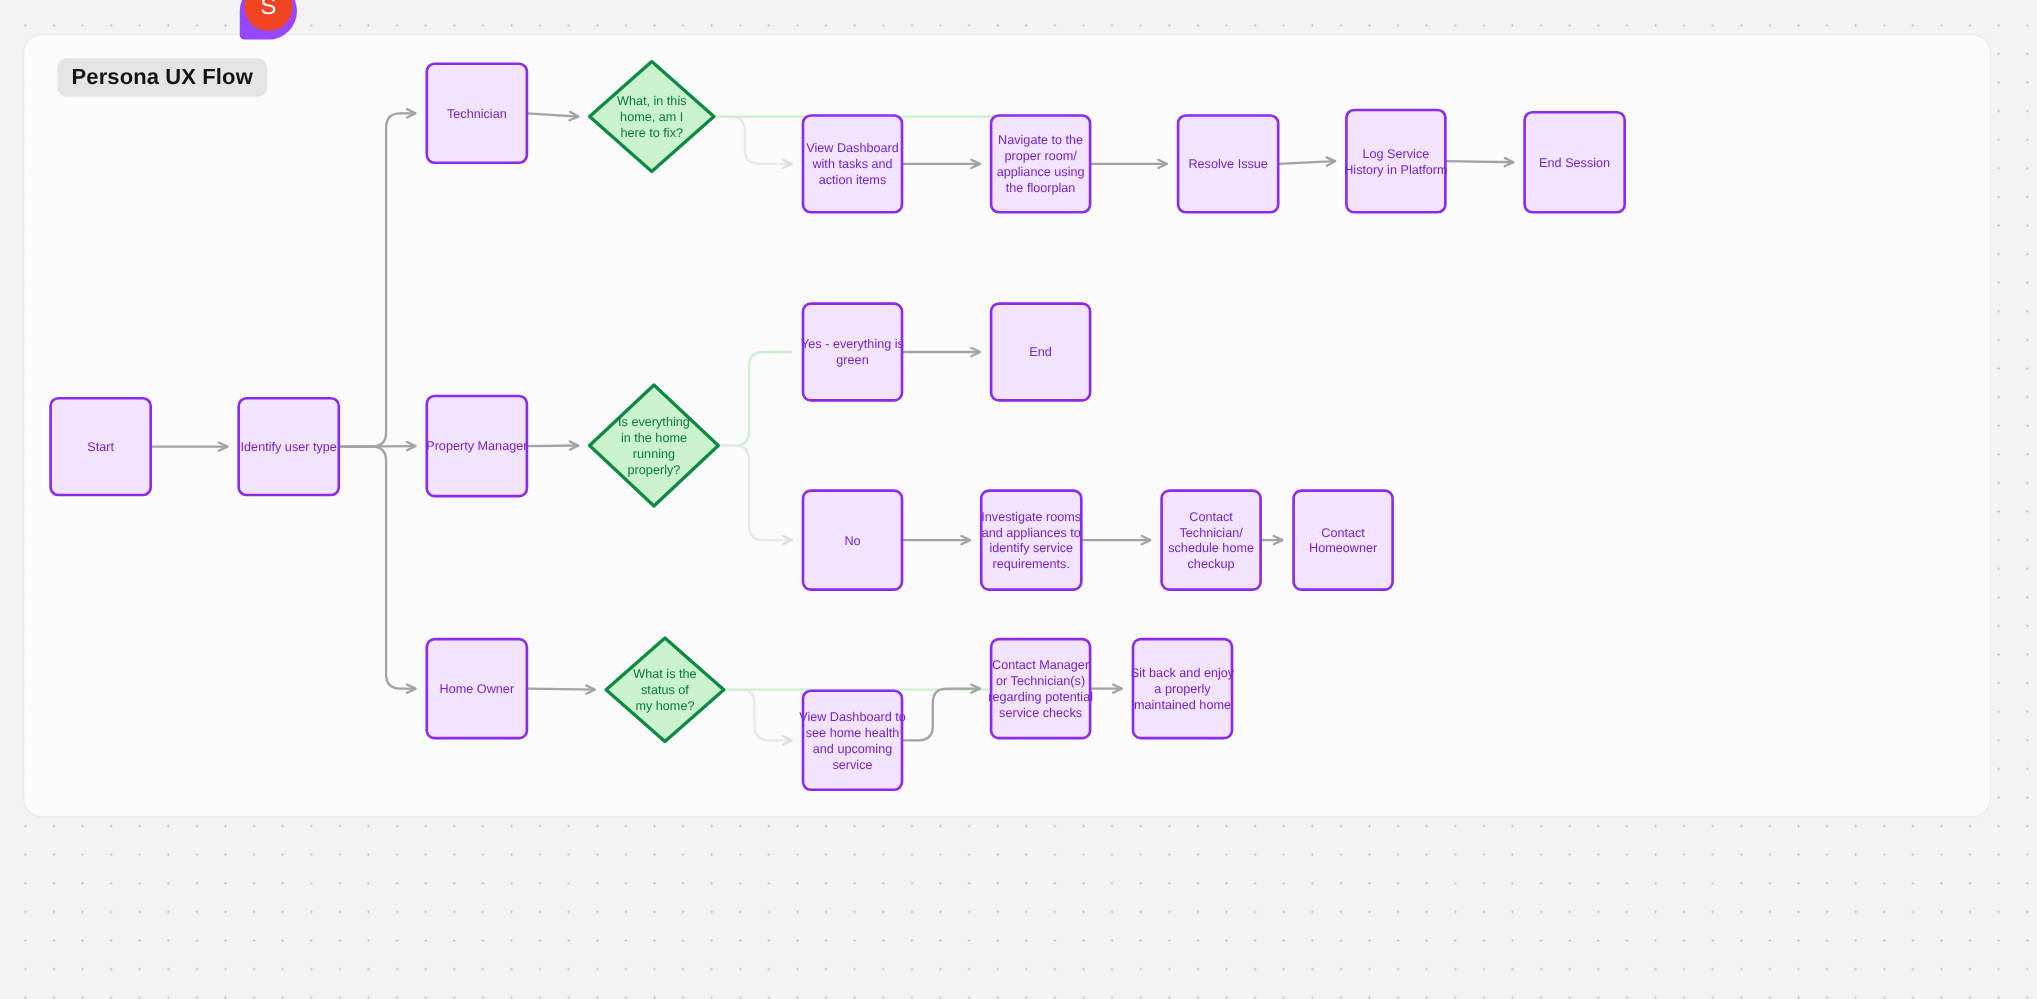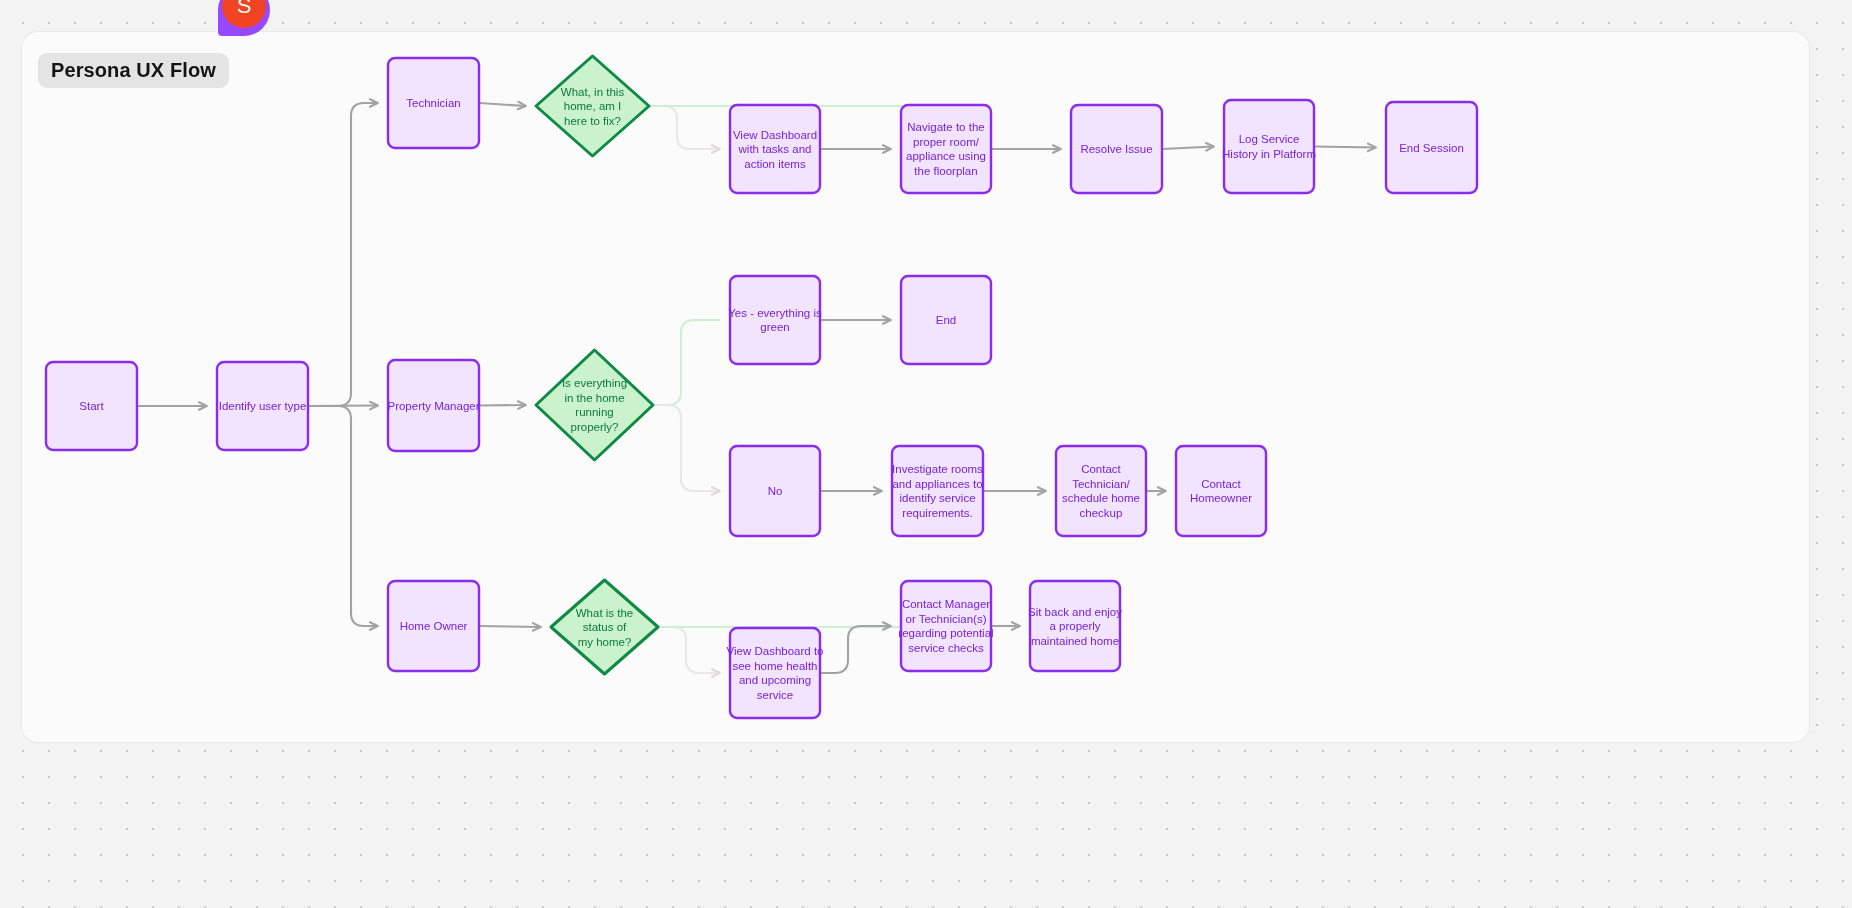--- a/index.html
+++ b/index.html
@@ -34,21 +34,21 @@
     width: 1787px;
     height: 710px;
     background: #fbfbfb;
     border-radius: 16px;
     box-shadow: 0 0 0 1px rgba(0,0,0,0.045);
   }
 
   
   #frame-title {
     position: absolute;
-    left: 38px;
+    left: 52px;
     top: 53px;
     background: #e4e4e4;
     border-radius: 9px;
     padding: 7px 13px 8px 13px;
     font-size: 20px;
     font-weight: bold;
     color: #141414;
     letter-spacing: 0.1px;
     line-height: 1;
     white-space: nowrap;

